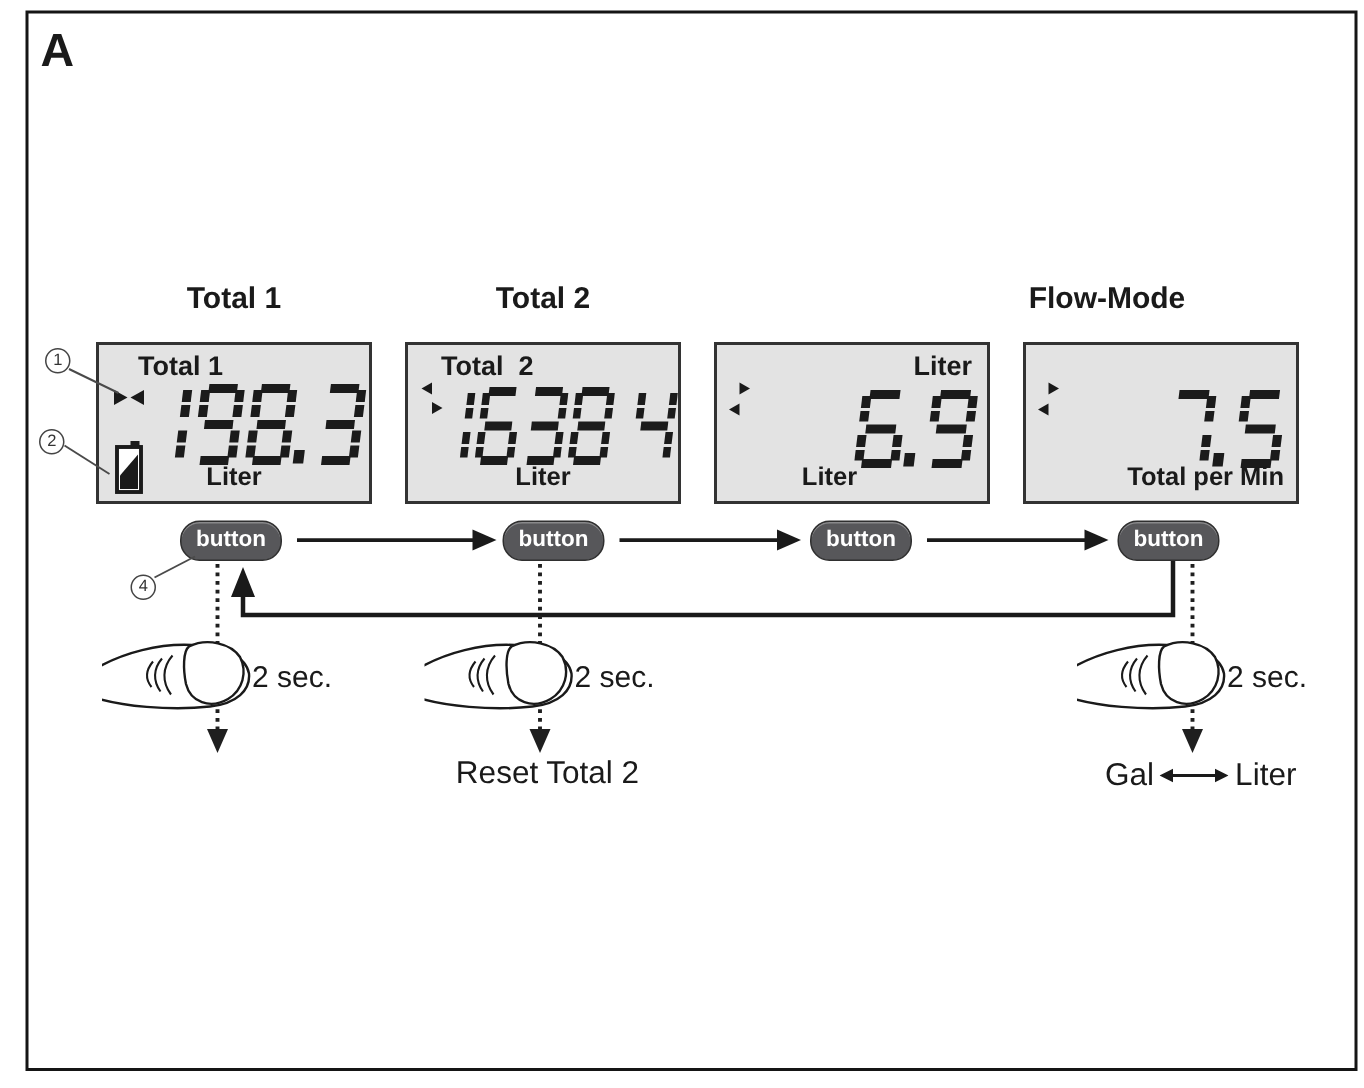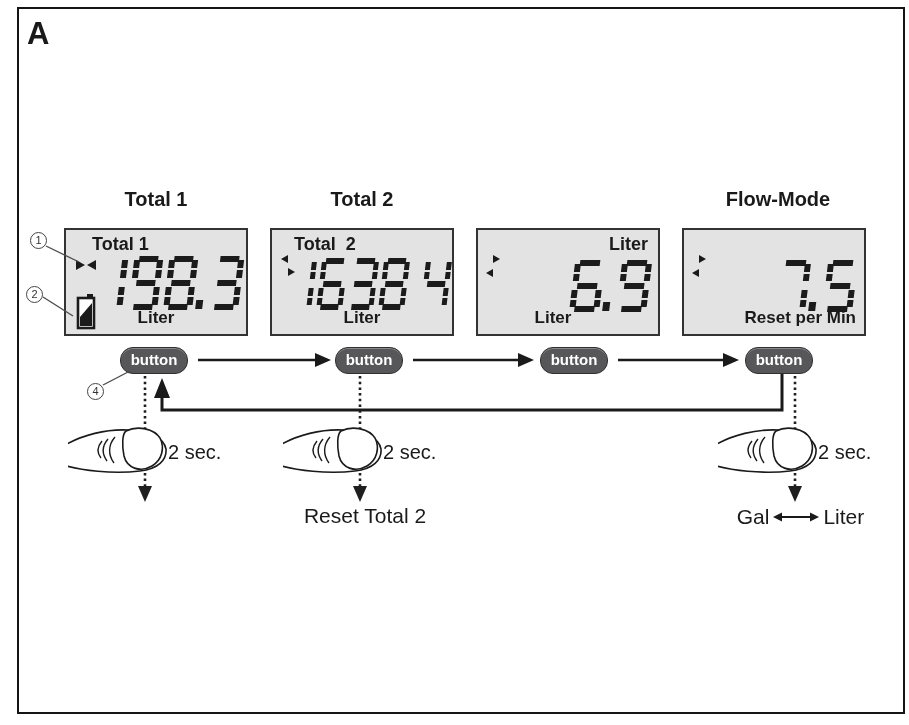--- a/index.html
+++ b/index.html
@@ -62,21 +62,21 @@
       <symbol id="finger" viewBox="0 0 112 56" overflow="hidden">
         <path d="M-8,27 C14,13 40,8 60,9 C82,10 96,17 98,28 C99,39 90,48 72,50 C46,53 12,50 -8,43 Z" fill="#fff" stroke="#1a1a1a" stroke-width="1.6"></path>
         <path d="M58,10 C70,4 86,8 92,17 C97,27 94,39 84,45 C72,52 59,47 56,35 C54,25 54,13 58,10 Z" fill="#fff" stroke="#1a1a1a" stroke-width="1.6"></path>
         <path d="M47,16 c-7,8 -7,18 -1,26 M40,18 c-6,7 -6,15 -1,22 M34,20 c-5,6 -5,12 -1,17" fill="none" stroke="#1a1a1a" stroke-width="1.4"></path>
       </symbol>
     </defs>
   </svg>
 
   <div class="mode-title" style="left:64px">Total 1</div>
   <div class="mode-title" style="left:270px">Total 2</div>
-  <div class="mode-title" style="left:686px">Flow-Mode</div>
+  <div class="mode-title" style="left:646px">Flow-Mode</div>
 
   <div class="lcd" style="left:64px">
     <span class="lcd-top-label" style="left:26px">Total 1</span>
     <span class="tri tri-r" style="left:10px;top:30px"></span>
     <span class="tri tri-l" style="left:21px;top:30px"></span>
     <svg class="battery" width="20" height="36" viewBox="0 0 20 36">
       <rect x="11" y="0" width="6" height="5" fill="#1b1b1b"></rect>
       <rect x="2" y="4" width="16" height="30" fill="#fff" stroke="#1b1b1b" stroke-width="2.6"></rect>
       <polygon points="4,23 16,9 16,32 4,32" fill="#1b1b1b"></polygon>
     </svg>
@@ -230,21 +230,21 @@
         <span class="dig">
           <i style="left: 17%; right: 17%; top: 0%; height: 12%;"></i>
           <i style="left: 0px; width: 20%; top: 7%; height: 16%;"></i>
           <i style="left: 0px; width: 20%; top: 26%; height: 15%;"></i>
           <i style="left: 17%; right: 17%; top: 44%; height: 12%;"></i>
           <i style="right: 0px; width: 20%; top: 57%; height: 16%;"></i>
           <i style="right: 0px; width: 20%; top: 76%; height: 15%;"></i>
           <i style="left: 17%; right: 17%; top: 88%; height: 12%;"></i>
         </span>
       </div>
-    <span class="lcd-unit" style="right:8px">Reset per Min</span>
+    <span class="lcd-unit" style="right:8px">Total per Min</span>
   </div>
 
   <div class="mode-button" style="left:120px">button</div>
   <div class="mode-button" style="left:335px">button</div>
   <div class="mode-button" style="left:540px">button</div>
   <div class="mode-button" style="left:745px">button</div>
 
   <svg class="overlay" width="909" height="725" viewBox="0 0 909 725">
     <g stroke="#1a1a1a" fill="#1a1a1a">
       <line x1="198" y1="360" x2="316" y2="360" stroke-width="2.5"></line>

